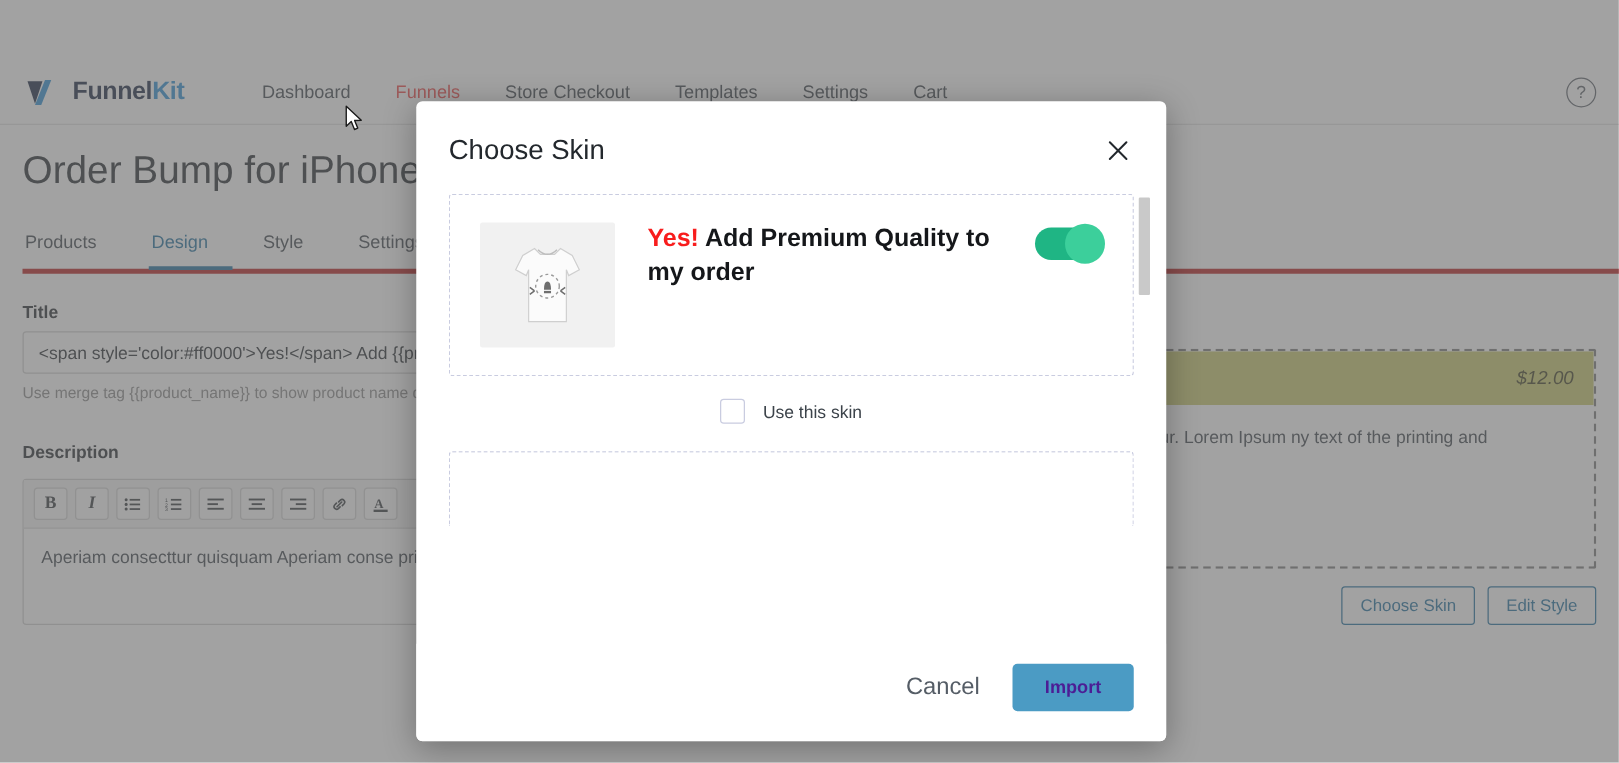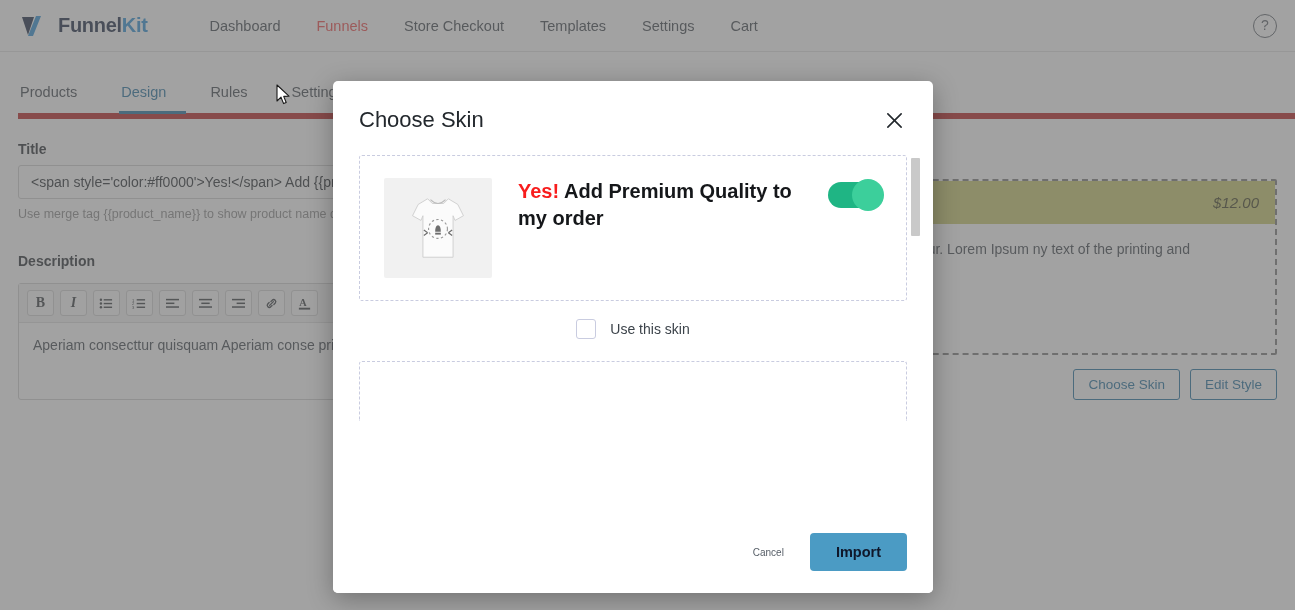--- a/index.html
+++ b/index.html
@@ -8,20 +8,21 @@
     width: 1295px; height: 610px;
     overflow: hidden;
     font-family: "Liberation Sans", sans-serif;
     background: #ffffff;
   }
 
   
   .page-root {
     position: absolute; inset: 0;
     background: #ffffff;
+    margin-top: 48px;
   }
   .dimmer {
     position: absolute; inset: 0;
     background: rgba(105,105,105,0.62);
     z-index: 50;
   }
 
   
   .topbar {
     position: absolute; top: 0; left: 0; right: 0; height: 52px;
@@ -68,21 +69,21 @@
     padding: 18px 0 0 18px;
   }
   .page-title { font-size: 31px; color: #23282d; font-weight: 400; white-space: nowrap; }
   .status-dot {
     width: 22px; height: 22px; border-radius: 50%;
     background: #2e8b2e; flex: 0 0 auto;
   }
 
   .tabs {
     display: flex; gap: 0; margin: 26px 0 0 18px;
-    border-bottom: 6px solid #b91c1c; padding-right: 18px;
+    border-bottom: 4px solid #b91c1c; padding-right: 18px;
   }
   .tab {
     font-size: 14.5px; color: #3c434a; padding: 6px 20px 11px 2px;
     margin-right: 22px; cursor: pointer; border-bottom: 3px solid transparent;
     margin-bottom: -1px;
   }
   .tab.active { color: #1f6f9e; border-bottom-color: #1f6f9e; font-weight: 500; }
 
   .product-bar {
     margin: 26px 18px 0 18px; height: 44px;
@@ -204,25 +205,25 @@
   .modal-scrollbar-thumb {
     width: 9px; height: 78px; background: #c9c9c9; border-radius: 1px;
     margin-top: 5px;
   }
   .modal-footer {
     flex: 0 0 auto; display: flex; align-items: center; justify-content: flex-end;
     gap: 10px; padding: 14px 26px 22px 26px; background: #fff;
   }
   .cancel-btn {
     background: transparent; border: none; color: #555d66;
-    font-size: 10px; padding: 10px 16px; cursor: pointer;
+    font-size: 19px; padding: 10px 16px; cursor: pointer;
     font-family: "Liberation Sans", sans-serif;
   }
   .import-btn {
-    background: #4b9bc4; border: none; color: #0f172a; font-weight: bold;
+    background: #4b9bc4; border: none; color: #4c1d95; font-weight: bold;
     font-size: 14.5px; padding: 11px 26px; border-radius: 4px; cursor: pointer;
     font-family: "Liberation Sans", sans-serif;
   }
 
   
   .cursor { position: absolute; z-index: 200; left: 276px; top: 84px; width: 16px; height: 22px; }
 </style>
 </head>
 <body>
 
@@ -249,25 +250,29 @@
       <div class="nav-item">Settings</div>
       <div class="nav-item">Cart</div>
     </div>
 
     <div class="help-icon">?</div>
   </div>
 
   <div class="content">
 
 
+    <div class="page-title-row">
+      <div class="page-title">Order Bump for iPhone</div>
+      <div class="status-dot"></div>
+    </div>
 
     <div class="tabs">
       <div class="tab">Products</div>
       <div class="tab active">Design</div>
-      <div class="tab">Rules</div>
+      <div class="tab">Style</div>
       <div class="tab">Settings</div>
     </div>
 
 
     <div class="two-col">
       <div class="col-left">
 
         <div class="field-label">Title</div>
         <div class="text-input">&lt;span style='color:#ff0000'&gt;Yes!&lt;/span&gt; Add {{prod</div>
         <div class="field-hint">Use merge tag {{product_name}} to show product name dyn</div>

